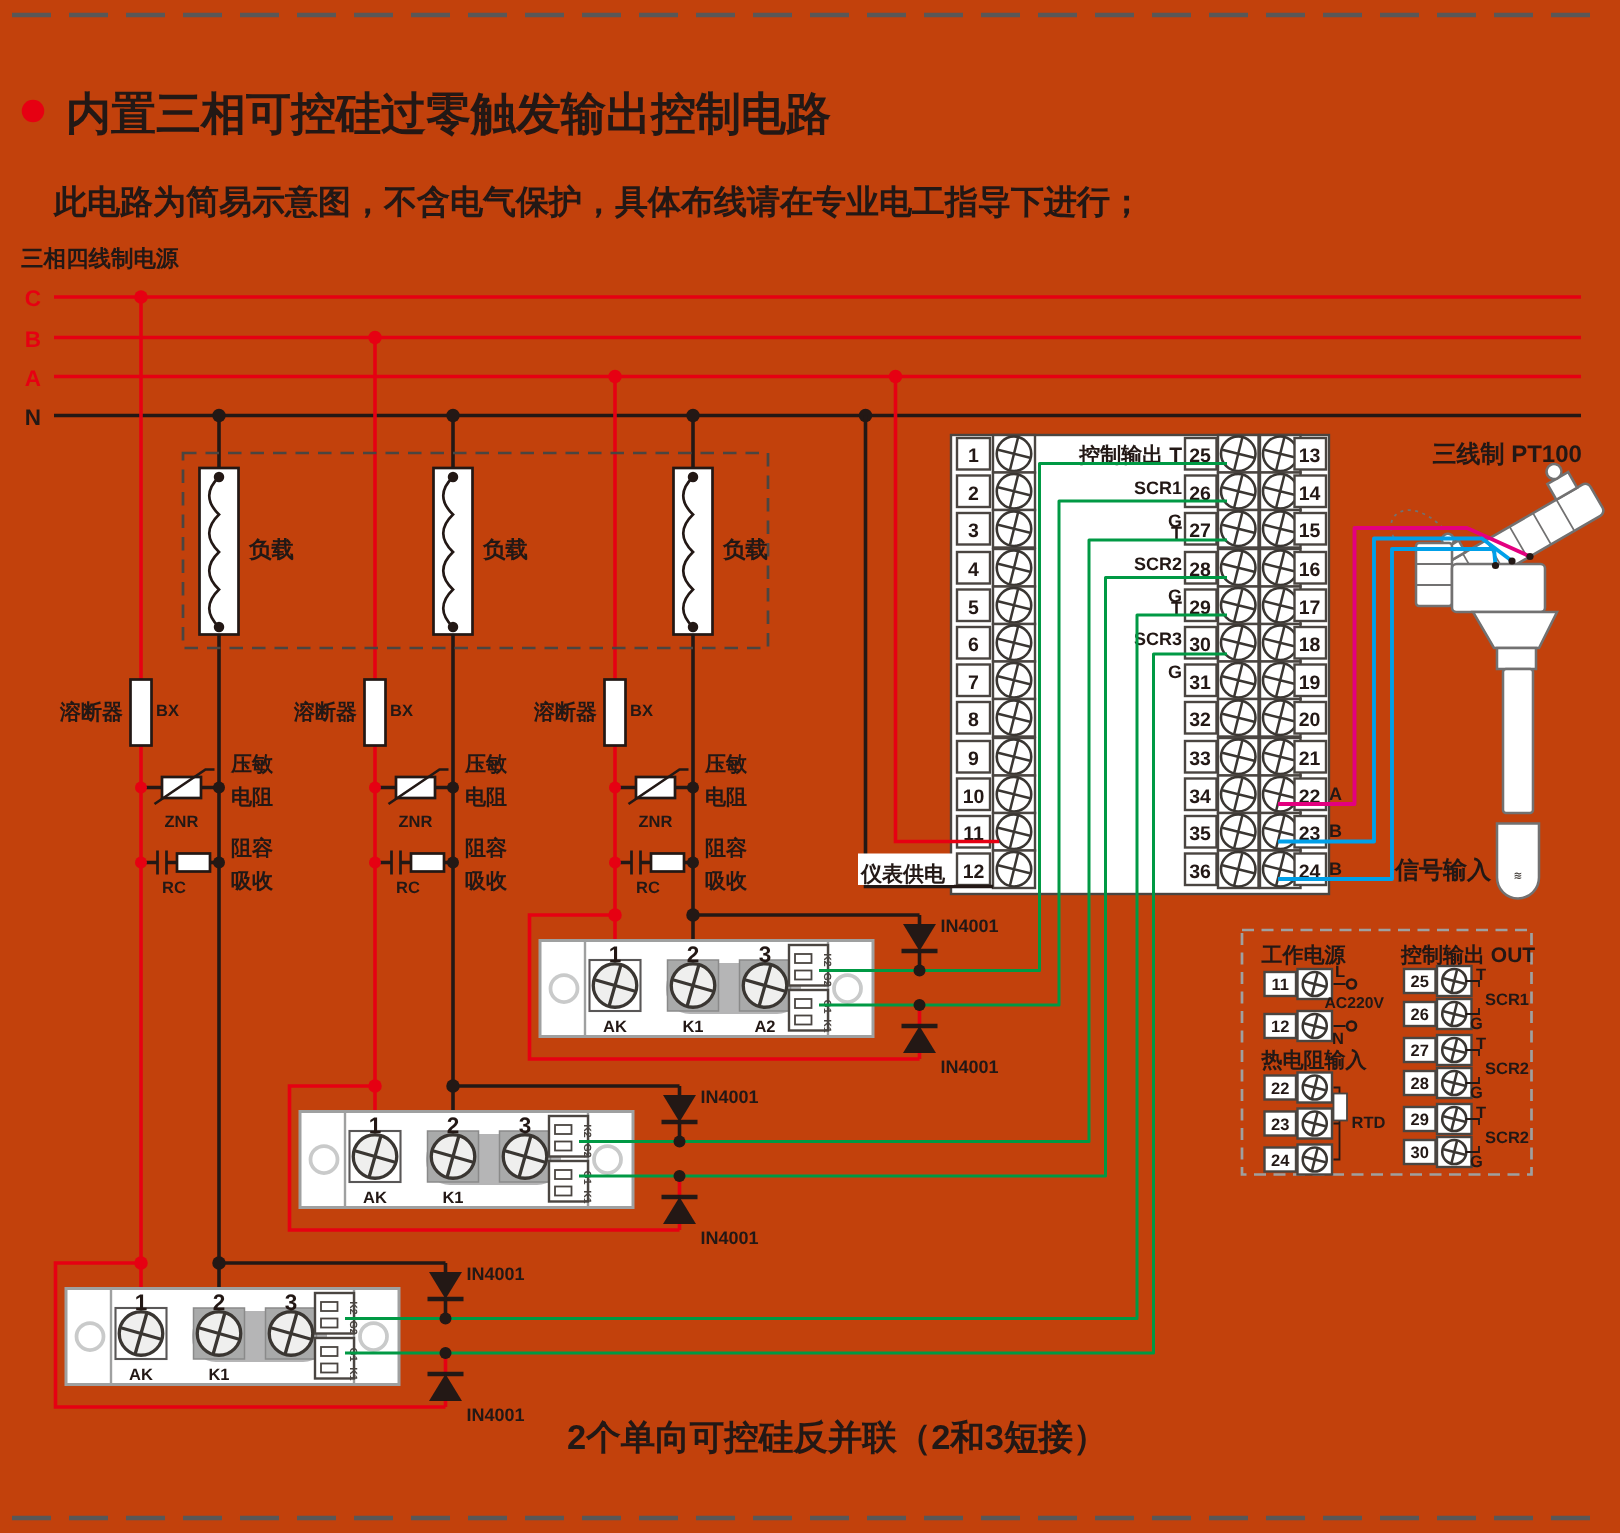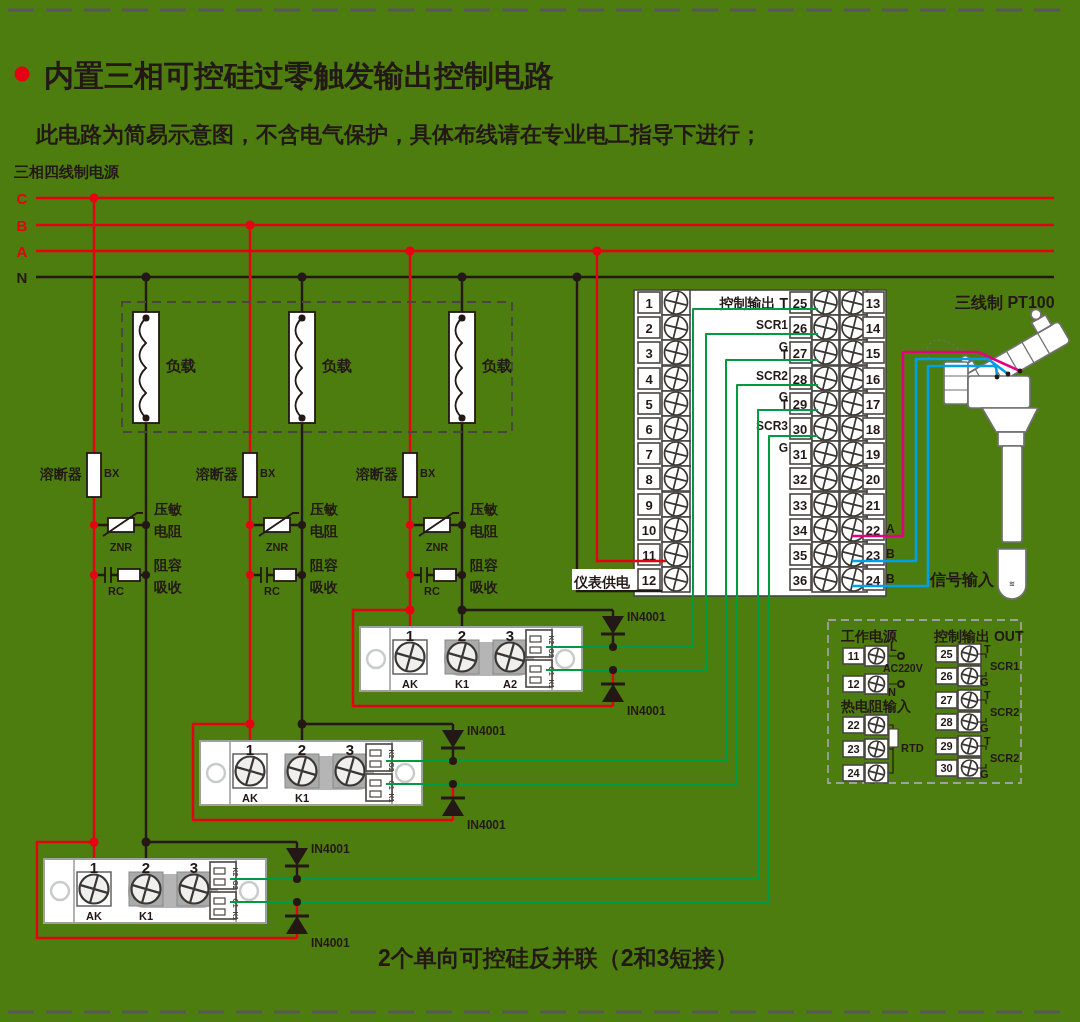--- a/index.html
+++ b/index.html
@@ -1,16 +1,16 @@
 <!DOCTYPE html>
 <html><head>
 <meta charset="utf-8">
 <style>
   html,body{margin:0;padding:0;background:#fff}
-  .stage{position:relative;width:1080px;height:1022px;background:#4d7c0f;overflow:hidden}
+  .stage{position:relative;width:1080px;height:1022px;background:#c2410c;overflow:hidden}
   svg{position:absolute;left:0;top:0}
   text{font-family:"Liberation Sans","DejaVu Sans",sans-serif;font-weight:bold;fill:#231815}
   .s30{font-size:30px}.s22{font-size:22px}.s23{font-size:23px}.s16{font-size:16px}.s15{font-size:15px}
   .s14{font-size:14px}.s13{font-size:13px}.s12{font-size:12px}.s11{font-size:11px}.s10{font-size:10.5px}.s7{font-size:7px}
   .mid{text-anchor:middle}.end{text-anchor:end}.red{fill:#e60012}.gry{fill:#4a4541}
   .wk{stroke:#231815;stroke-width:2.4;fill:none}
   .wr{stroke:#e60012;stroke-width:2.4;fill:none}
   .wg{stroke:#009944;stroke-width:2;fill:none;stroke-linejoin:round}
   .wm{stroke:#e3007f;stroke-width:2.6;fill:none;stroke-linejoin:round}
   .wb{stroke:#00a0e9;stroke-width:2.6;fill:none;stroke-linejoin:round}

